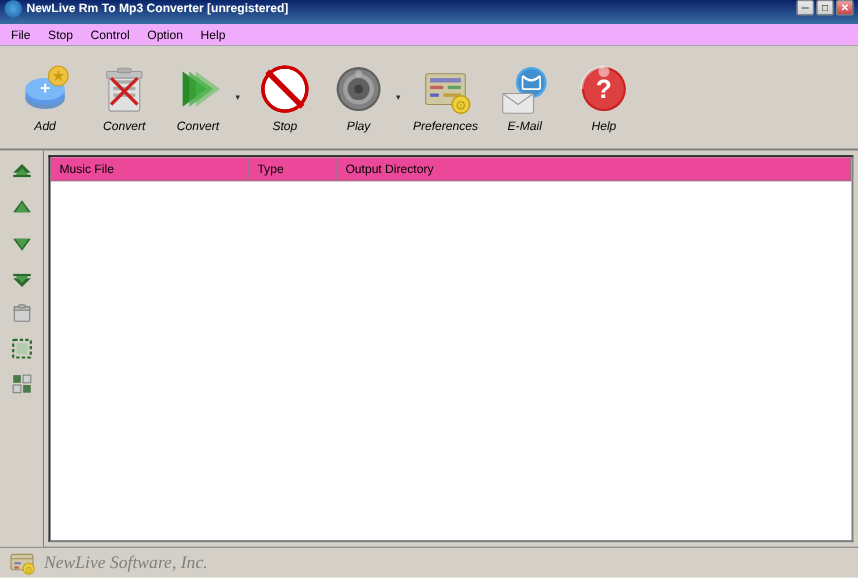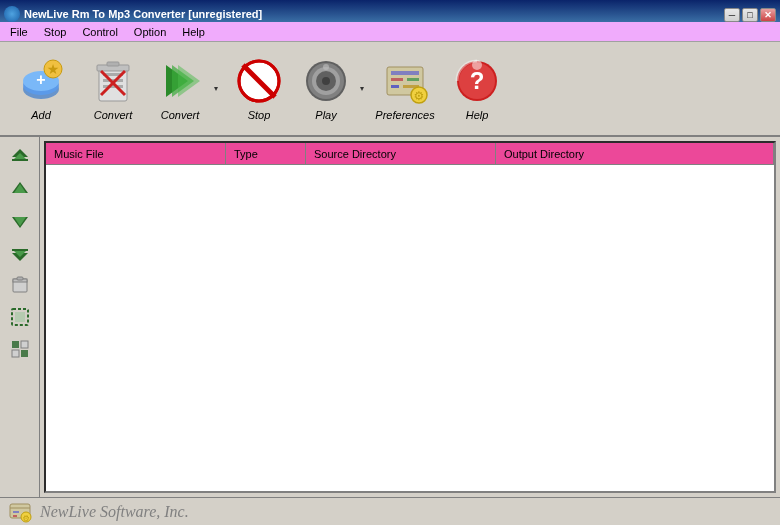--- a/index.html
+++ b/index.html
@@ -11,21 +11,21 @@
       font-size: 11px;
       overflow: hidden;
     }
 
     
     .title-bar {
       background: linear-gradient(to bottom, #0a246a, #3a6ea5);
       color: white;
       height: 22px;
       display: flex;
-      align-items: flex-end;
+      align-items: flex-start;
       justify-content: space-between;
       padding: 0 4px;
       user-select: none;
     }
     .title-bar-left {
       display: flex;
       align-items: center;
       gap: 4px;
       font-size: 11px;
       font-weight: bold;
@@ -336,20 +336,36 @@
         <rect x="10" y="28" width="8" height="3" fill="#6060c0"></rect>
         <rect x="22" y="28" width="16" height="3" fill="#c0a040"></rect>
         <circle cx="38" cy="38" r="8" fill="#f0d040" stroke="#c0a010" stroke-width="1.5"></circle>
         <text x="38" y="43" text-anchor="middle" font-size="12" fill="#c0a010">⚙</text>
       </svg>
     </div>
     <span class="tool-label">Preferences</span>
   </div>
 
 
+  <div class="tool-btn">
+    <div class="tool-icon">
+      <svg class="icon-svg" viewBox="0 0 48 48">
+        <circle cx="30" cy="18" r="14" fill="#50a8e8"></circle>
+        <circle cx="30" cy="18" r="12" fill="#4090d0"></circle>
+        <path d="M22,12 Q30,20 38,12" fill="none" stroke="white" stroke-width="2"></path>
+        <line x1="22" y1="12" x2="22" y2="24" stroke="white" stroke-width="1.5"></line>
+        <line x1="38" y1="12" x2="38" y2="24" stroke="white" stroke-width="1.5"></line>
+        <line x1="22" y1="24" x2="38" y2="24" stroke="white" stroke-width="1.5"></line>
+        <rect x="4" y="28" width="28" height="18" rx="2" fill="#e8e8e8" stroke="#999" stroke-width="1"></rect>
+        <line x1="4" y1="28" x2="18" y2="38" stroke="#999" stroke-width="1"></line>
+        <line x1="32" y1="28" x2="18" y2="38" stroke="#999" stroke-width="1"></line>
+      </svg>
+    </div>
+    <span class="tool-label">E-Mail</span>
+  </div>
 
   <div class="tool-btn">
     <div class="tool-icon">
       <svg class="icon-svg" viewBox="0 0 48 48">
         <circle cx="24" cy="24" r="20" fill="#cc2020"></circle>
         <circle cx="24" cy="24" r="18" fill="#dd4040"></circle>
         <circle cx="24" cy="8" r="5" fill="white" opacity="0.5"></circle>
         <text x="24" y="32" text-anchor="middle" font-size="24" font-weight="bold" fill="white">?</text>
         <path d="M4,24 A20,20 0 0,1 24,4" stroke="white" stroke-width="3" fill="none" opacity="0.4"></path>
       </svg>
@@ -408,21 +424,20 @@
         <rect x="2" y="11" width="7" height="7" fill="#d0d0d0" stroke="#808080" stroke-width="1"></rect>
         <rect x="11" y="11" width="7" height="7" fill="#4a7a4a"></rect>
       </svg>
     </div>
   </div>
 
   <div class="table-area">
     <div class="table-header">
       <div class="col-header col-music">Music File</div>
       <div class="col-header col-type">Type</div>
-      <div class="col-header col-source">Source Directory</div>
       <div class="col-header col-output">Output Directory</div>
     </div>
     <div class="table-body"></div>
   </div>
 
 </div>
 
 <div class="status-bar">
   <div class="status-icon">
     <svg width="24" height="24" viewBox="0 0 24 24">

